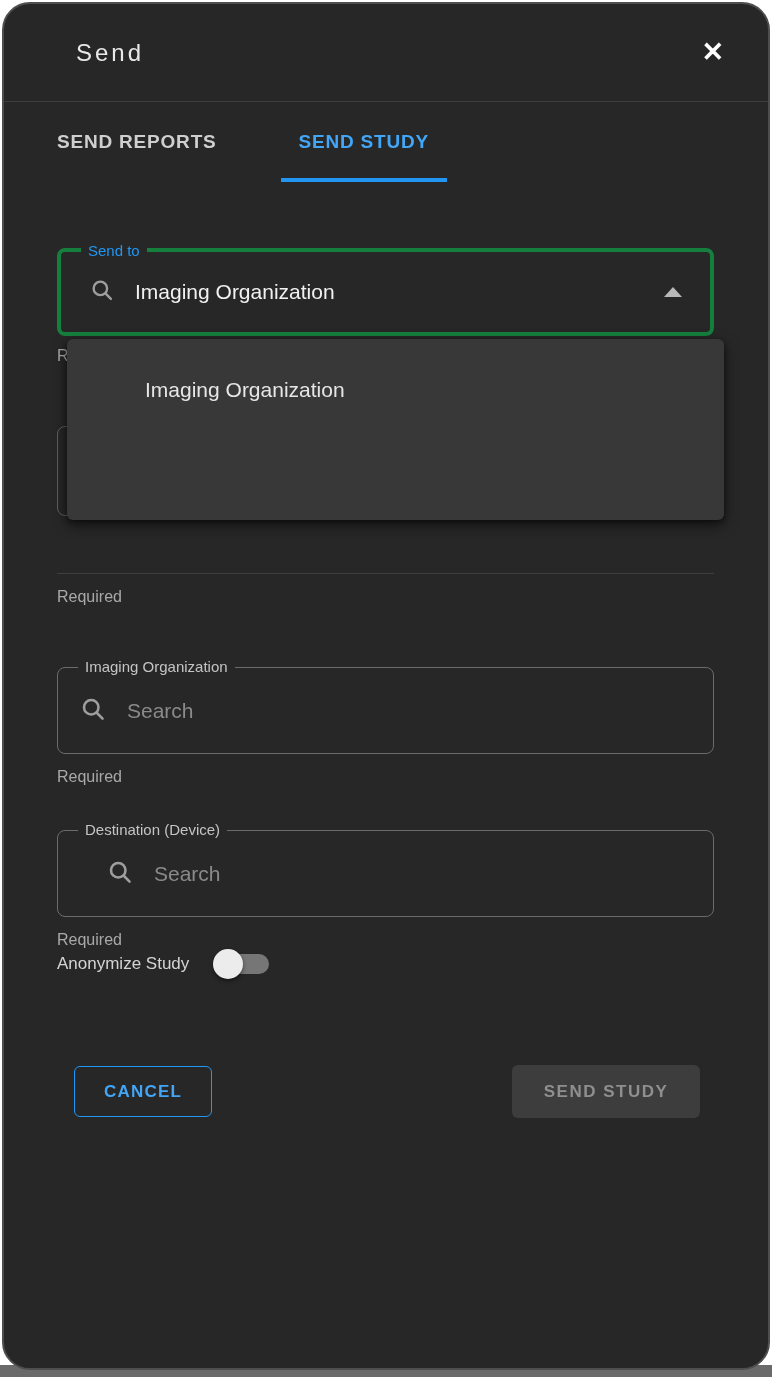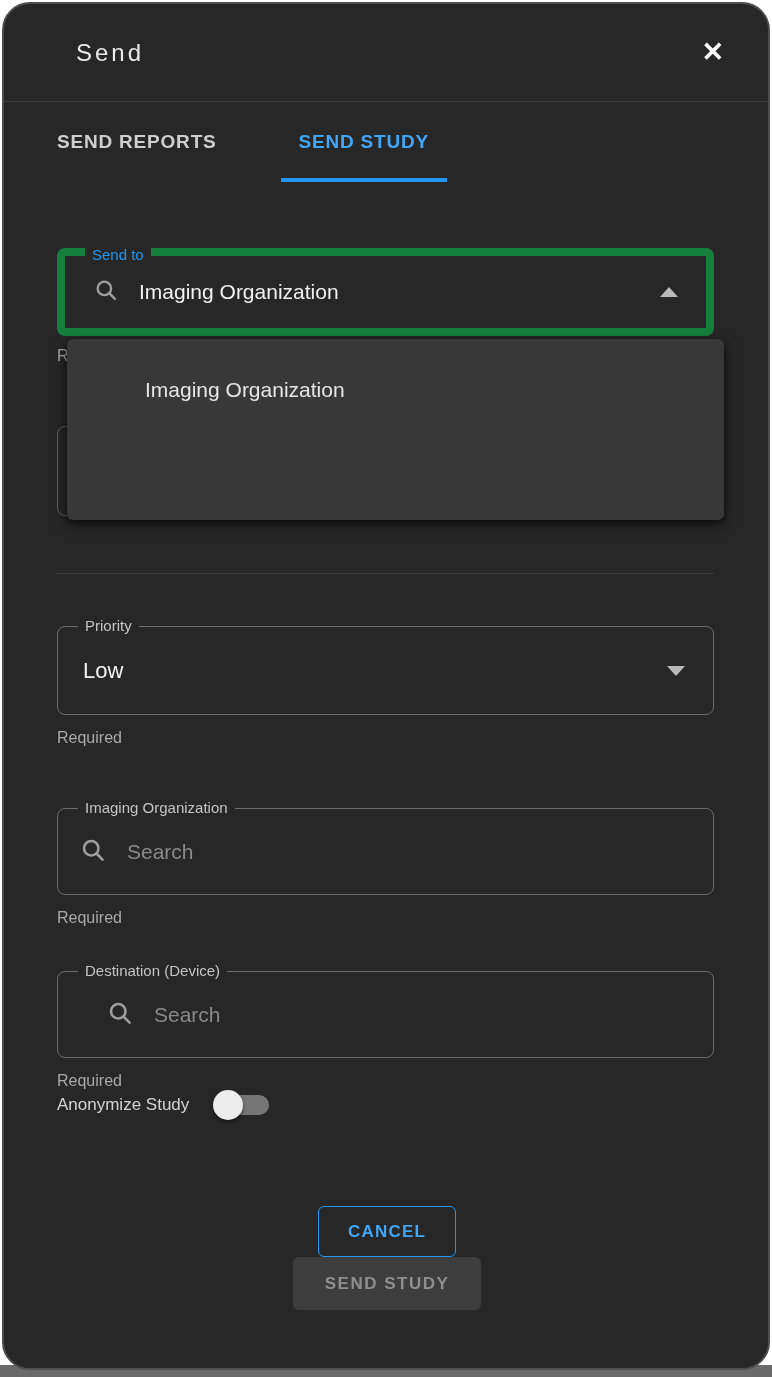--- a/index.html
+++ b/index.html
@@ -77,21 +77,21 @@
   }
   
   .content { padding: 0 54px 0 53px; position: relative; }
   .field {
     position: relative;
     border: 1px solid #6b6b6b;
     border-radius: 8px;
     display: flex;
     align-items: center;
   }
-  .field.focused { border: 8px solid #15803d; }
+  .field.focused { border: 4px solid #15803d; }
   .flabel {
     position: absolute;
     top: -10px; left: 20px;
     background: #272727;
     padding: 0 7px;
     font-size: 15px;
     color: #c4c4c4;
     white-space: nowrap;
   }
   .flabel.blue { color: #2196f3; }
@@ -191,21 +191,20 @@
     background: #ececec;
     box-shadow: 0 2px 4px rgba(0,0,0,0.45);
   }
   
   .actions {
     display: flex;
     justify-content: space-between;
     align-items: center;
     margin-top: 86px;
     padding: 0 14px 0 17px;
-    flex-direction: column;
   }
   .cancel-btn {
     width: 138px; height: 51px;
     background: transparent;
     border: 1px solid #2196f3;
     border-radius: 6px;
     color: #42a5f5;
     font-family: "Liberation Sans", sans-serif;
     font-size: 17px;
     font-weight: 700;
@@ -258,26 +257,20 @@
       <div class="fvalue">Imaging Organization</div>
       <div class="spacer"></div>
       <div class="arrow-up"></div>
     </div>
     <div class="helper">Required</div>
 
     <div class="field field-ghost"></div>
 
     <div class="divider"></div>
 
-    <div class="field field-priority">
-      <span class="flabel">Priority</span>
-      <div class="fvalue big">Low</div>
-      <div class="spacer"></div>
-      <div class="arrow-down"></div>
-    </div>
     <div class="helper mt14">Required</div>
 
     <div class="field field-search field-imgorg">
       <span class="flabel">Imaging Organization</span>
       <span class="search-icon">
         <svg width="28" height="28" viewBox="0 0 24 24" fill="none" stroke="#9e9e9e" stroke-width="2.2" stroke-linecap="round">
           <circle cx="10.5" cy="10.5" r="6.2"></circle>
           <line x1="15.2" y1="15.2" x2="20.2" y2="20.2"></line>
         </svg>
       </span>

